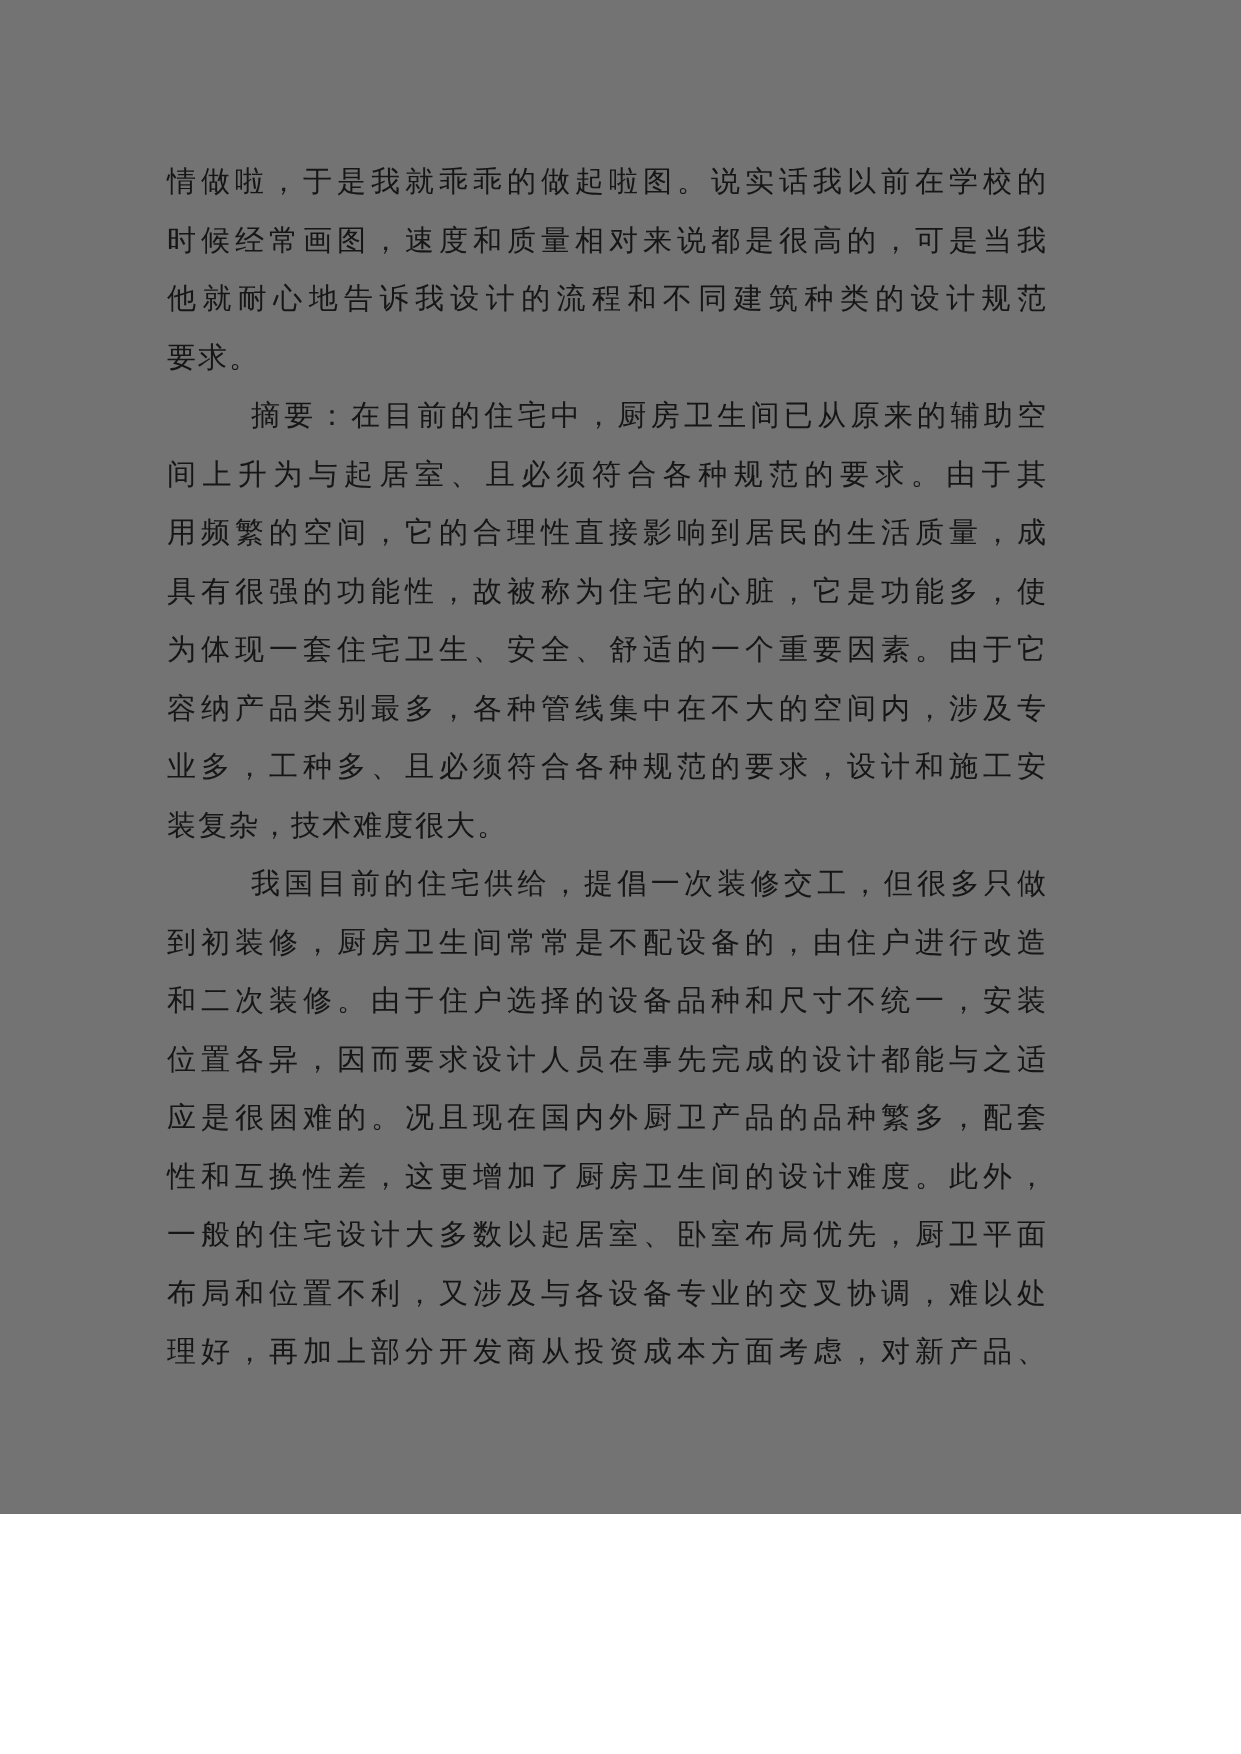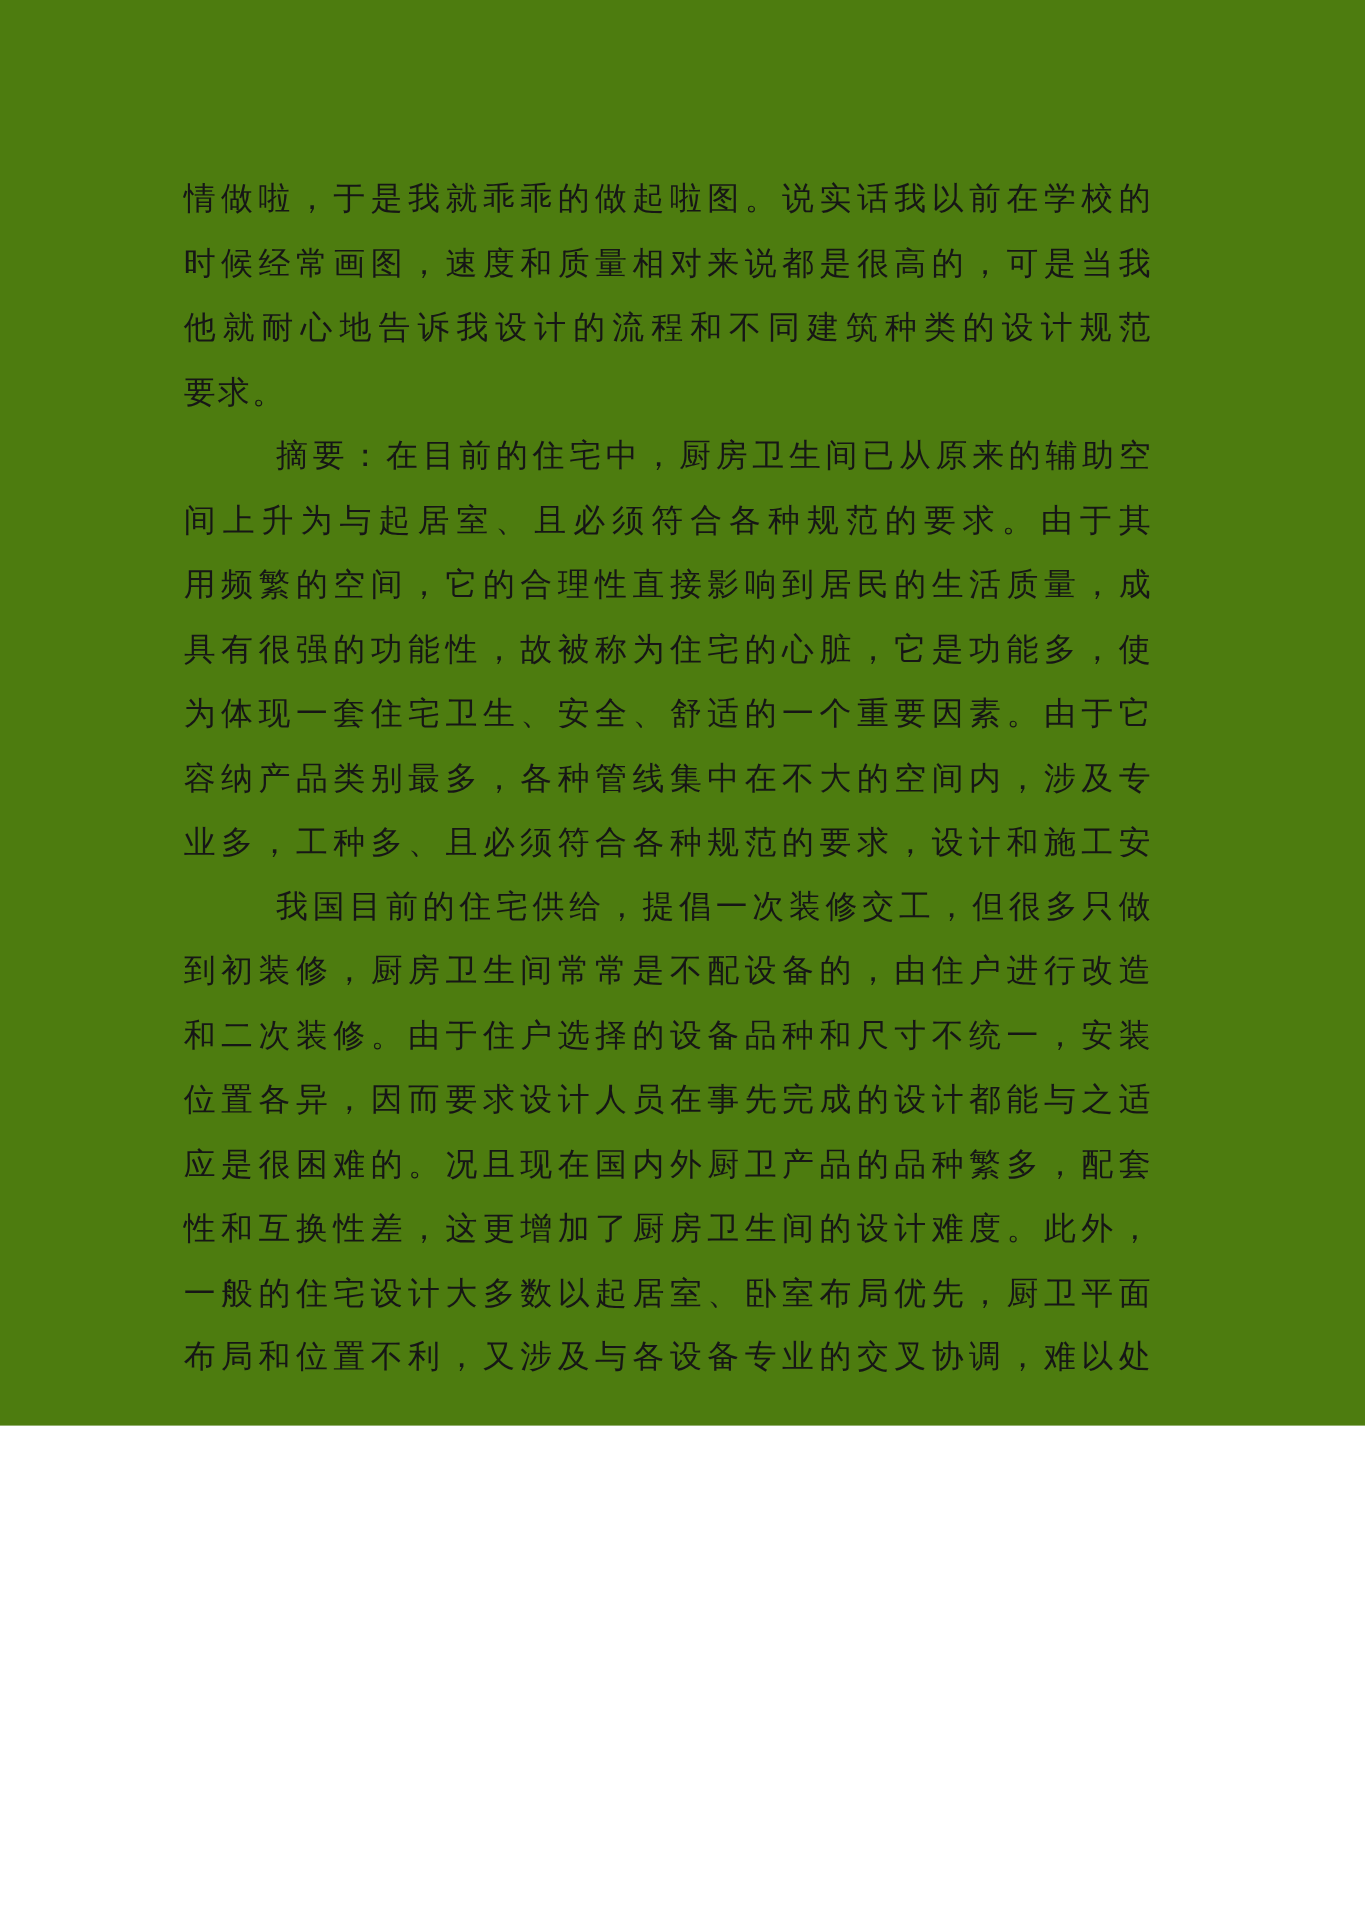--- a/index.html
+++ b/index.html
@@ -9,22 +9,22 @@
   body {
     width: 1241px;
     height: 1754px;
     background: #ffffff;
     font-family: "Liberation Serif", "DejaVu Serif", serif;
     overflow: hidden;
   }
   .page {
     position: relative;
     width: 1241px;
-    height: 1296px;
-    background: #4d7c0f;
+    height: 1514px;
+    background: #737373;
   }
   .text-block {
     position: absolute;
     left: 167px;
     top: 152px;
     width: 881px;
     color: #161616;
     font-size: 29px;
     font-weight: 400;
   }
@@ -67,28 +67,30 @@
 
 
     <div class="para">
       <div class="line just indent">摘要：在目前的住宅中，厨房卫生间已从原来的辅助空</div>
       <div class="line just">间上升为与起居室、且必须符合各种规范的要求。由于其</div>
       <div class="line just">用频繁的空间，它的合理性直接影响到居民的生活质量，成</div>
       <div class="line just">具有很强的功能性，故被称为住宅的心脏，它是功能多，使</div>
       <div class="line just">为体现一套住宅卫生、安全、舒适的一个重要因素。由于它</div>
       <div class="line just">容纳产品类别最多，各种管线集中在不大的空间内，涉及专</div>
       <div class="line just">业多，工种多、且必须符合各种规范的要求，设计和施工安</div>
+      <div class="line">装复杂，技术难度很大。</div>
     </div>
 
 
     <div class="para">
       <div class="line just indent">我国目前的住宅供给，提倡一次装修交工，但很多只做</div>
       <div class="line just">到初装修，厨房卫生间常常是不配设备的，由住户进行改造</div>
       <div class="line just">和二次装修。由于住户选择的设备品种和尺寸不统一，安装</div>
       <div class="line just">位置各异，因而要求设计人员在事先完成的设计都能与之适</div>
       <div class="line just">应是很困难的。况且现在国内外厨卫产品的品种繁多，配套</div>
       <div class="line just">性和互换性差，这更增加了厨房卫生间的设计难度。此外，</div>
       <div class="line just">一般的住宅设计大多数以起居室、卧室布局优先，厨卫平面</div>
       <div class="line just">布局和位置不利，又涉及与各设备专业的交叉协调，难以处</div>
+      <div class="line just">理好，再加上部分开发商从投资成本方面考虑，对新产品、</div>
     </div>
 
   </div>
 </div>
 
 </body></html>

